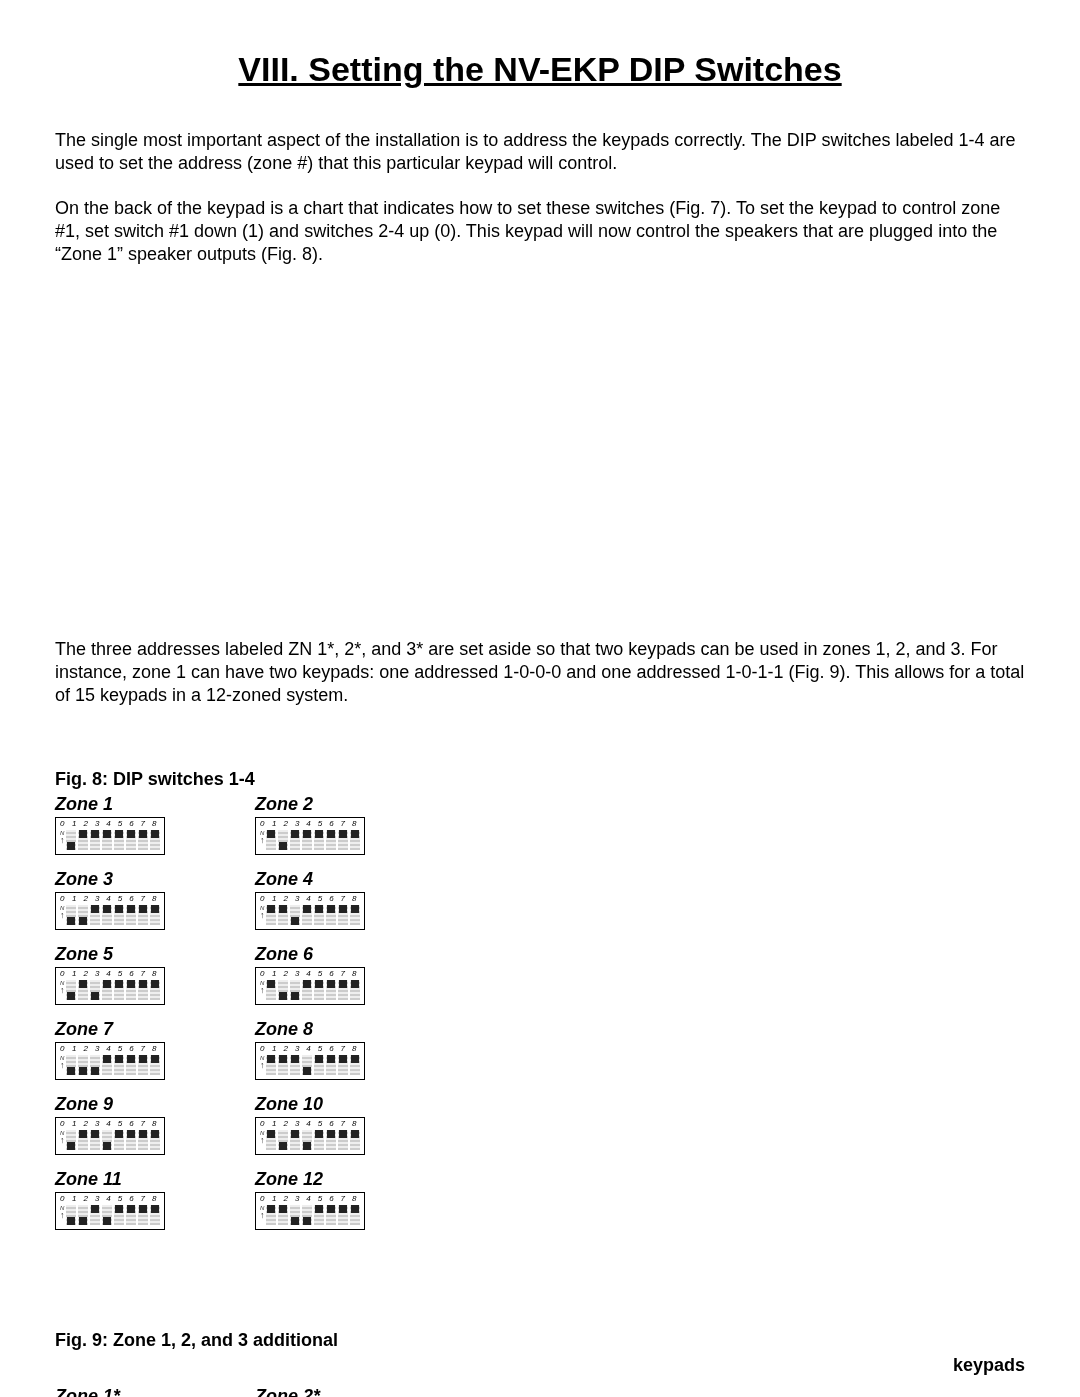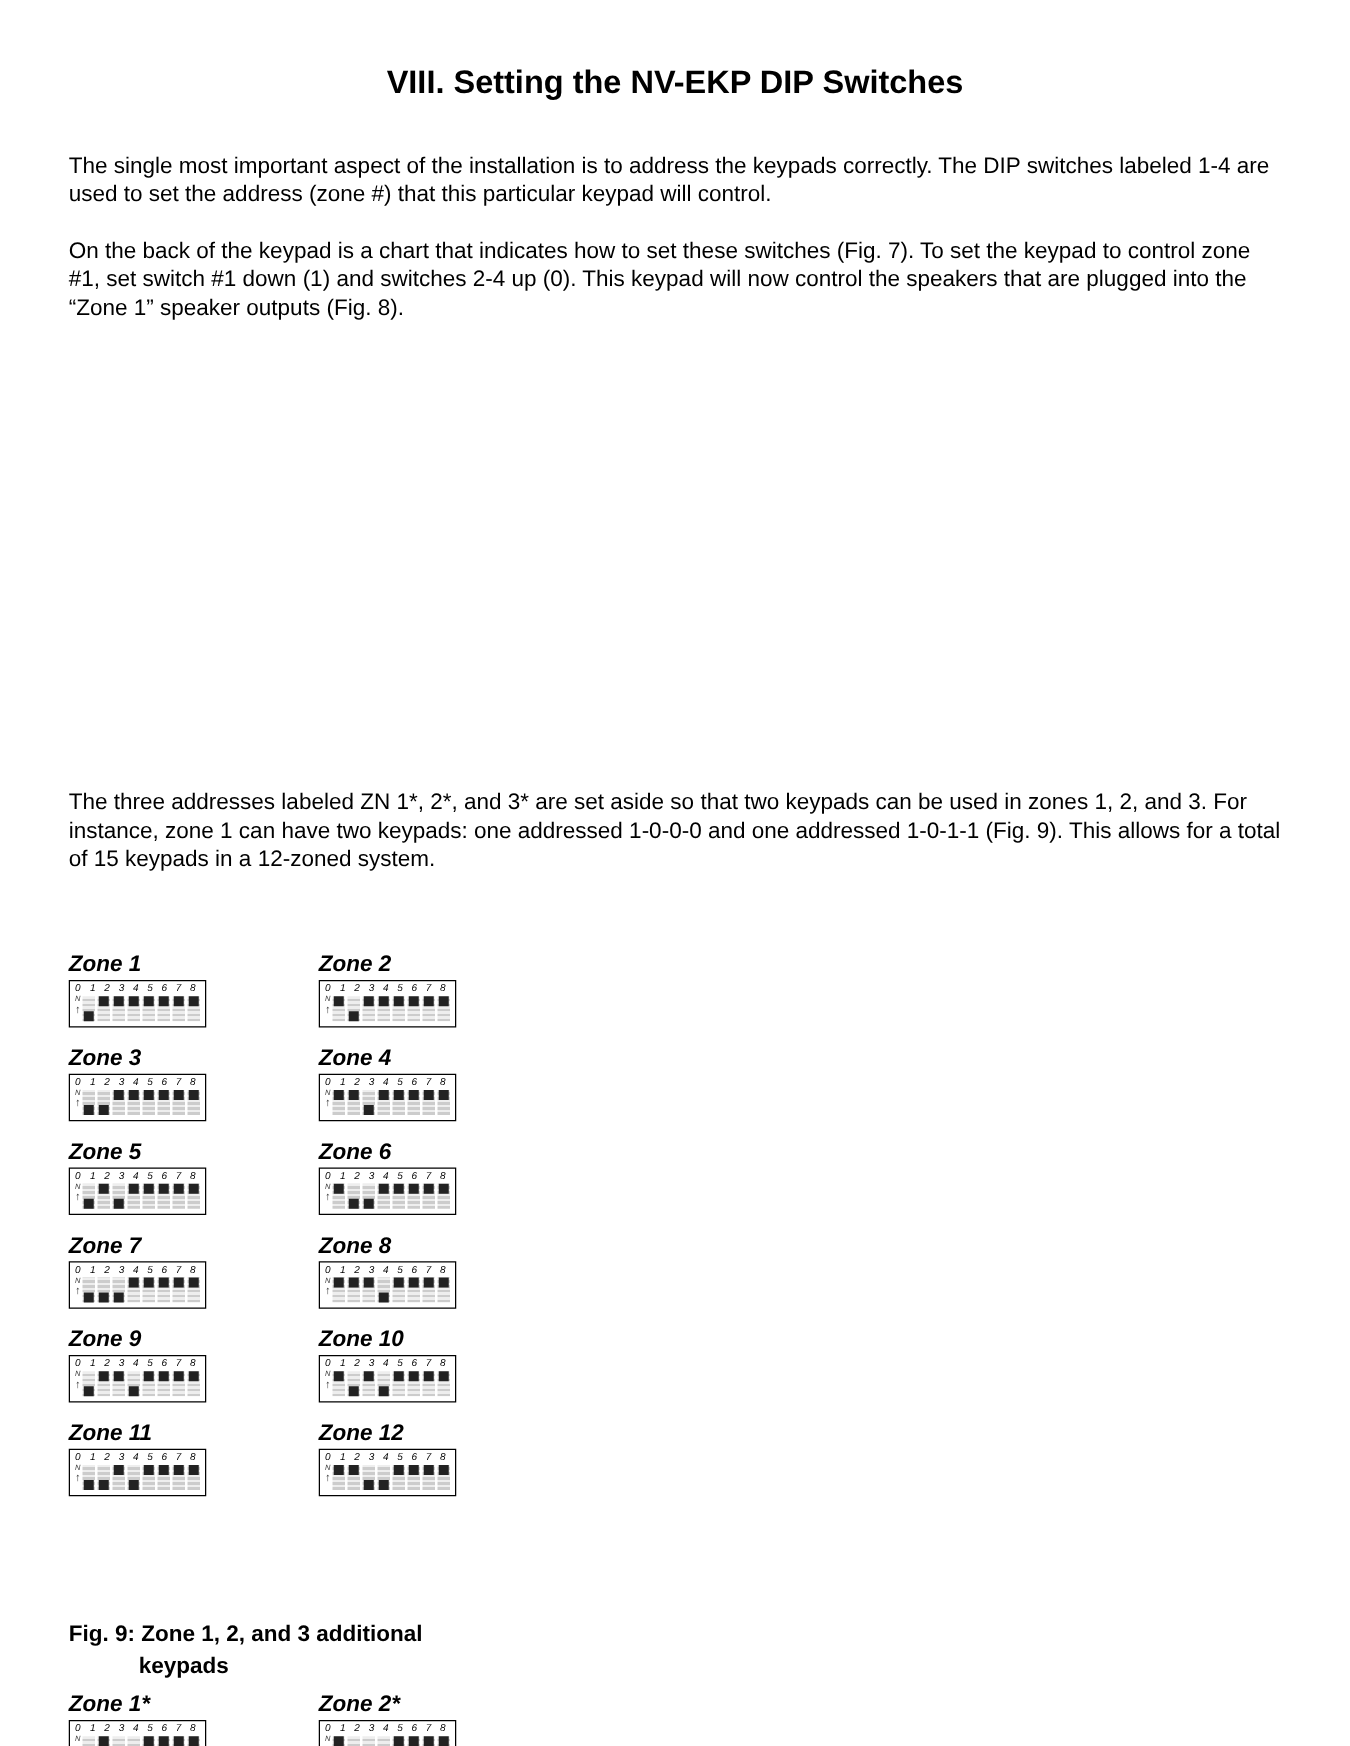--- a/index.html
+++ b/index.html
@@ -7,24 +7,25 @@
     background:#fff;
     font-family:Arial,Helvetica,sans-serif;
     color:#000;
     width:1080px;
   }
   .page{
     padding:50px 55px 40px 55px;
     box-sizing:border-box;
   }
   h1{
-    font-size:26px;
+    font-size:34px;
     font-weight:bold;
     text-align:center;
     margin:0 0 40px 0;
+    text-decoration:underline;
   }
   .cols{
     display:flex;
     gap:40px;
     flex-direction:column;
   }
   .left{flex:0 0 480px;}
   .right{flex:1;}
   p{
     font-size:18px;
@@ -33,20 +34,21 @@
   }
   .fig-title{
     font-size:18px;
     font-weight:bold;
     margin:0 0 4px 0;
   }
   .fig-sub{
     font-size:18px;
     font-weight:bold;
     margin:0 0 10px 56px;
+    text-align:right;
   }
   .zone-grid{
     display:grid;
     grid-template-columns:200px 200px;
     gap:14px 0;
     margin-bottom:40px;
     font-style:italic;
   }
   .zone-cell{}
   .zone-label{
@@ -131,20 +133,21 @@
 <div class="cols">
 
   <div class="left">
     <p>The single most important aspect of the installation is to address the keypads correctly. The DIP switches labeled 1-4 are used to set the address (zone #) that this particular keypad will control.</p>
     <p>On the back of the keypad is a chart that indicates how to set these switches (Fig. 7). To set the keypad to control zone #1, set switch #1 down (1) and switches 2-4 up (0). This keypad will now control the speakers that are plugged into the “Zone 1” speaker outputs (Fig. 8).</p>
     <div style="height:350px"></div>
     <p>The three addresses labeled ZN 1*, 2*, and 3* are set aside so that two keypads can be used in zones 1, 2, and 3. For instance, zone 1 can have two keypads: one addressed 1-0-0-0 and one addressed 1-0-1-1 (Fig. 9). This allows for a total of 15 keypads in a 12-zoned system.</p>
   </div>
 
   <div class="right">
+    <div class="fig-title">Fig. 8: DIP switches 1-4</div>
     <div class="zone-grid" id="fig8-grid">
           <div class="zone-cell">
             <div class="zone-label">Zone 1</div>
             <div class="dip">
               <div class="dip-nums">
                 <span class="prefix">0</span>
                 <span>1</span>
                 <span>2</span>
                 <span>3</span>
                 <span>4</span>

